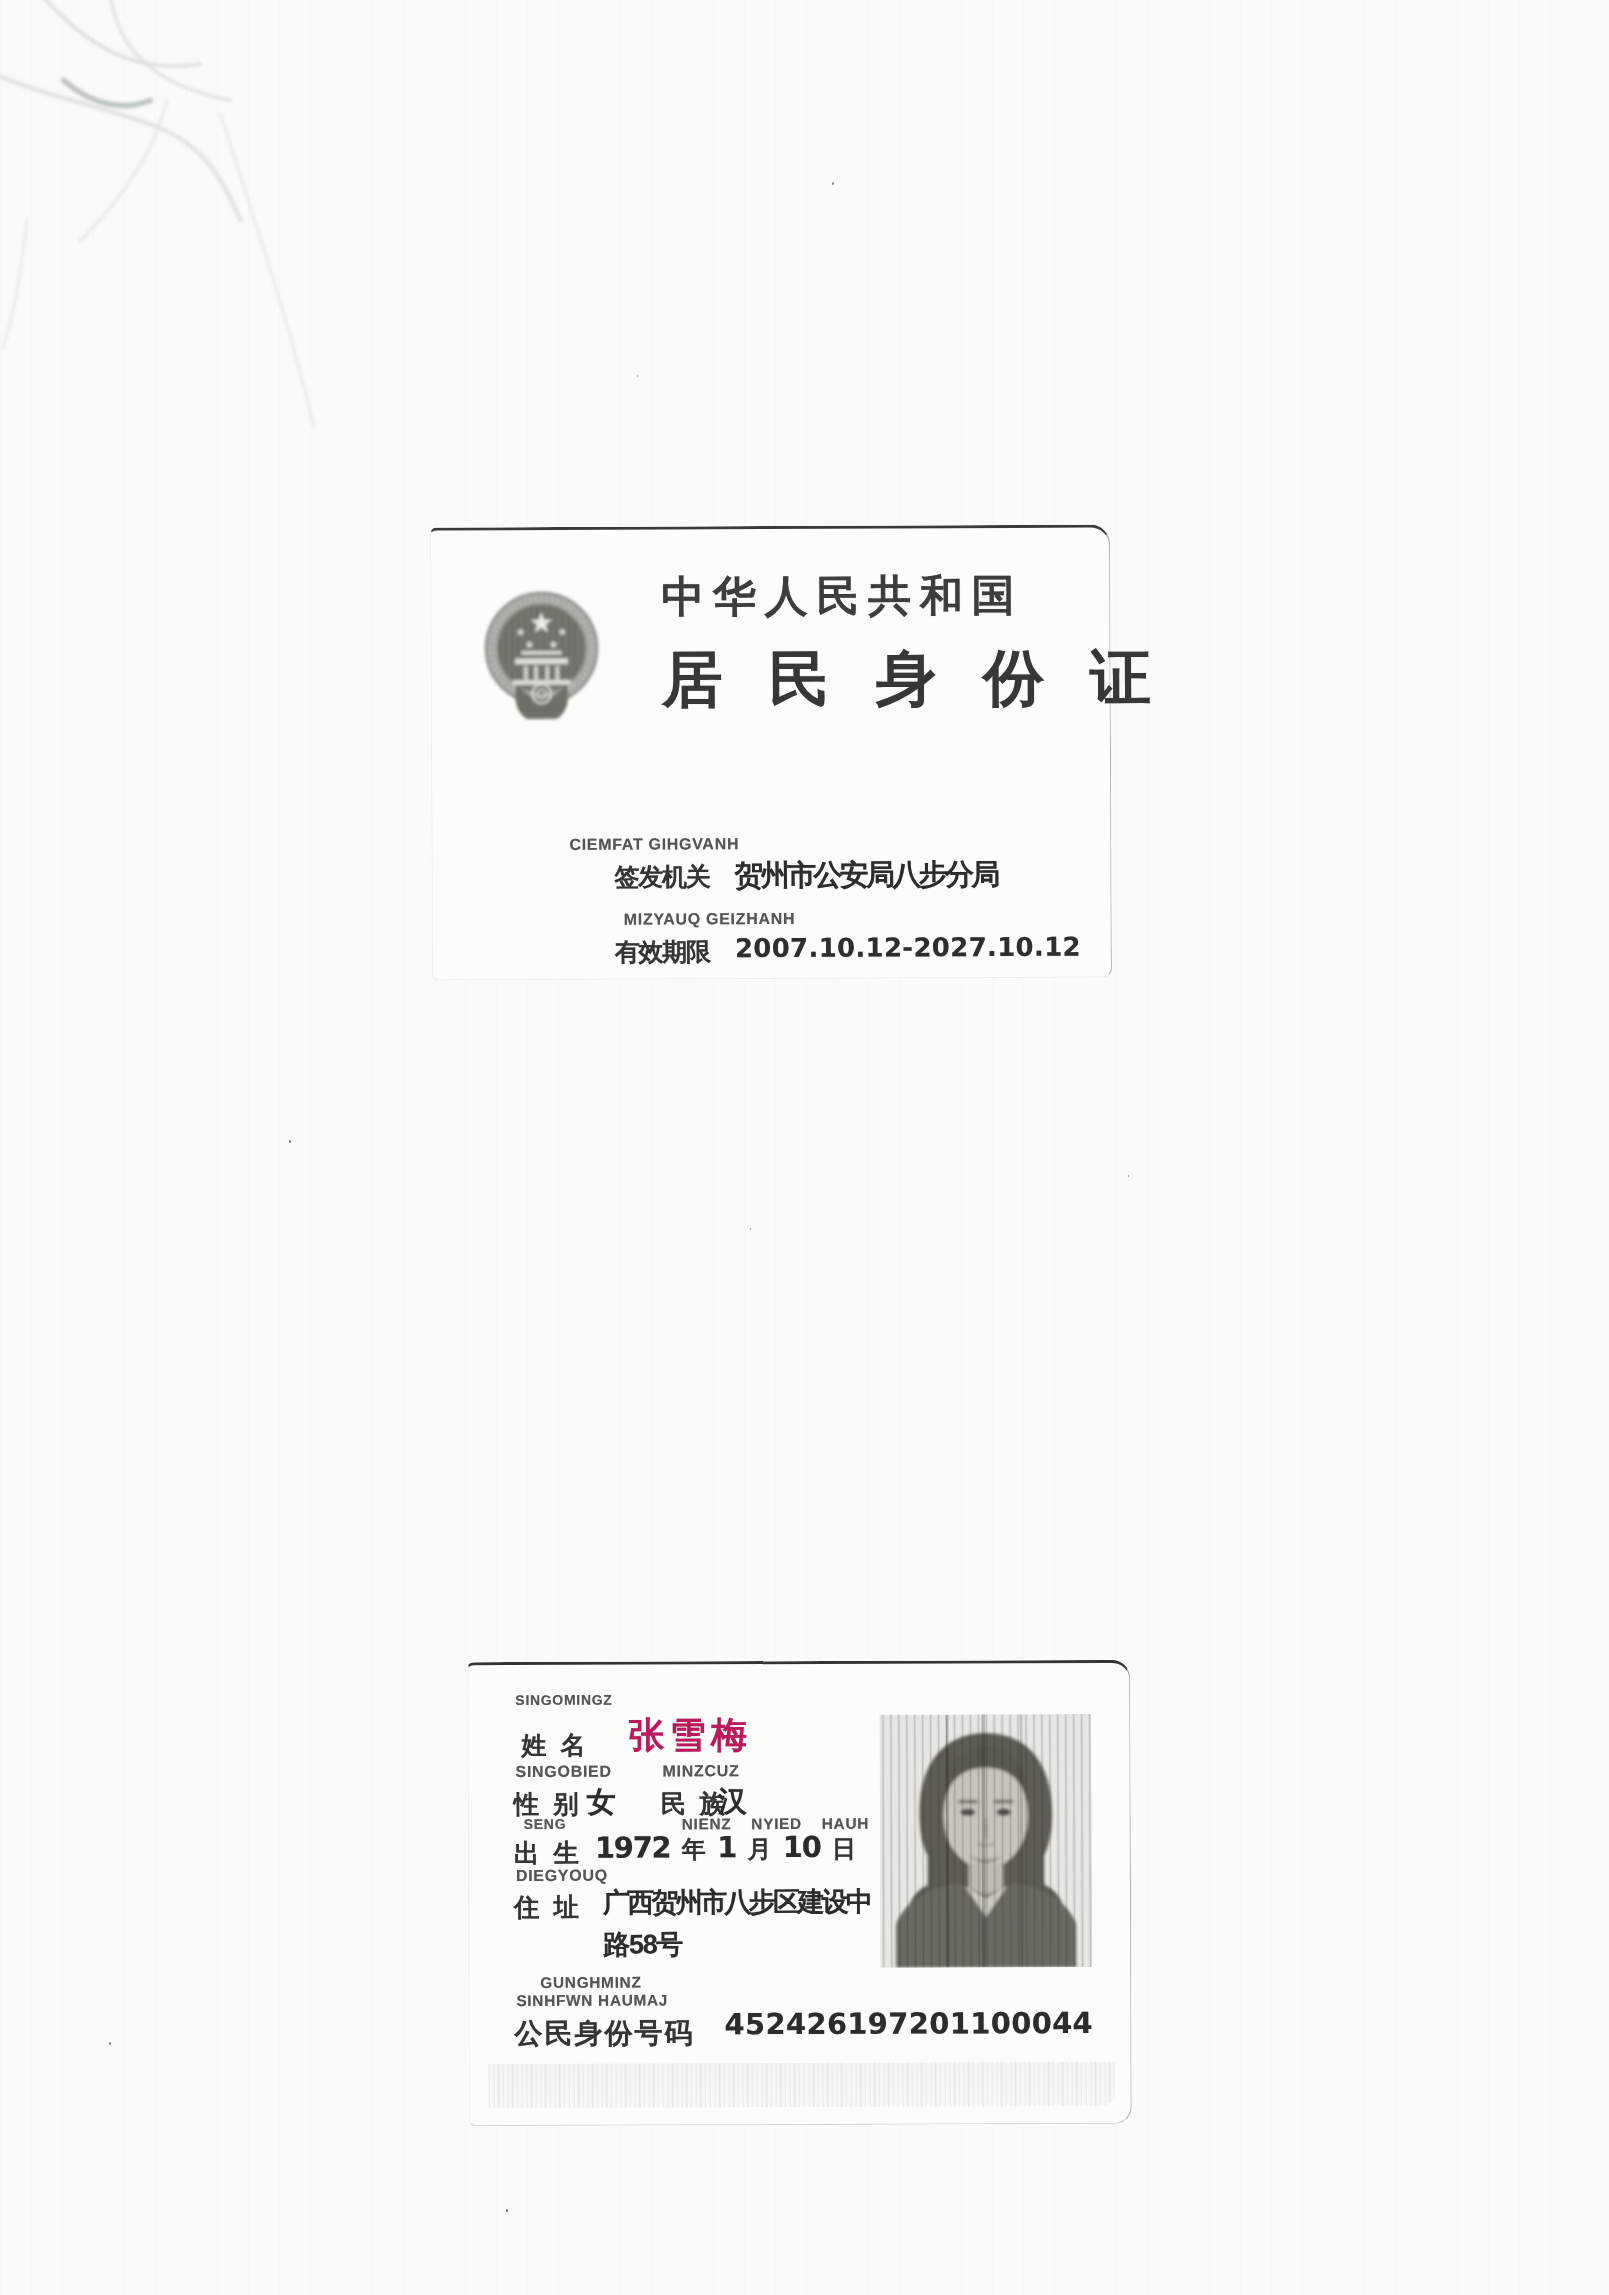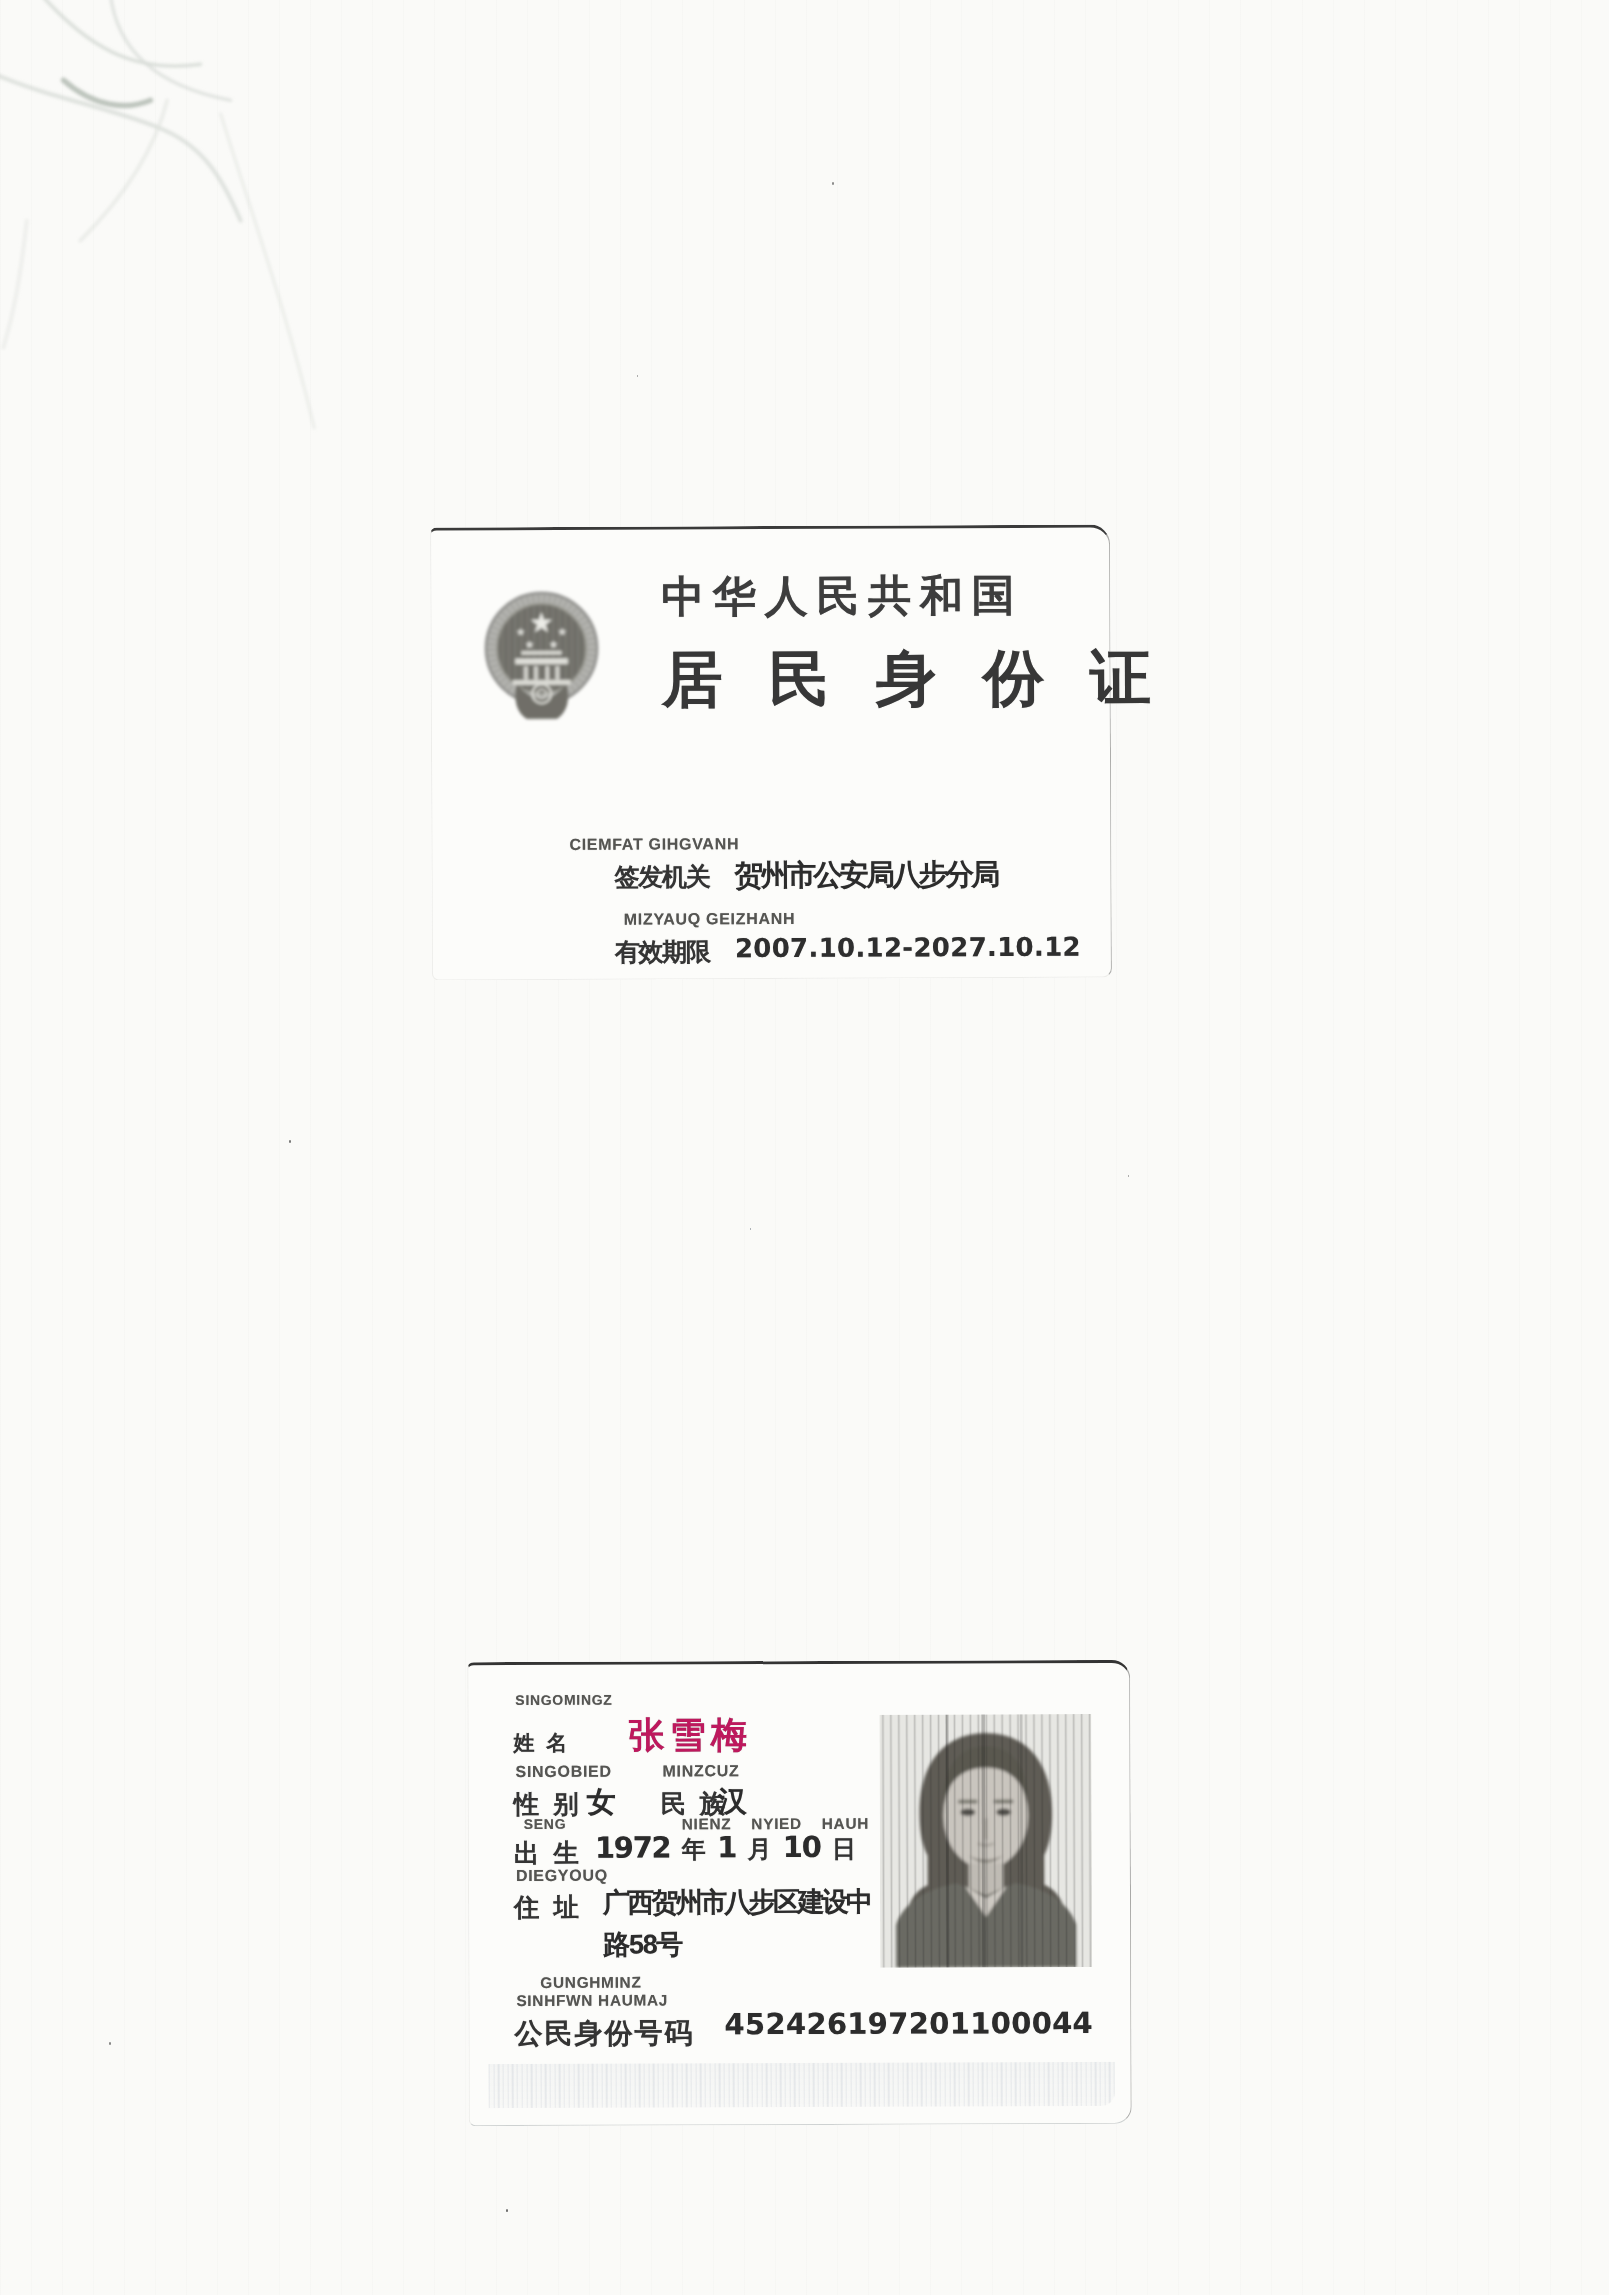--- a/index.html
+++ b/index.html
@@ -46,21 +46,21 @@
   .bk-title2{left:230px;top:110px;font-size:61px;letter-spacing:15.4px;font-weight:700;color:#373737;white-space:pre;}
   .bk-zh1{left:137px;top:306px;font-size:16px;}
   .bk-lb1{left:182px;top:331px;font-size:25px;letter-spacing:-1.3px;}
   .bk-vl1{left:302px;top:327px;font-size:29px;letter-spacing:-2.7px;}
   .bk-zh2{left:147px;top:381px;font-size:16px;margin-left:44px;}
   .bk-lb2{left:182px;top:406px;font-size:25px;letter-spacing:-1.3px;}
   .bk-vl2{left:302px;top:404px;font-size:26px;letter-spacing:0.3px;font-weight:600;color:#2e2e2e;}
   .emblem{left:47px;top:55px;width:126px;height:142px;}
   
   .fr-zh-name {left:47px;top:27px;font-size:14px;}
-  .fr-lb-name {left:45px;top:64px;font-size:21px;}
+  .fr-lb-name {left:53px;top:64px;font-size:25px;}
   .fr-vl-name {left:160px;top:47px;font-size:36px;font-weight:700;letter-spacing:5.3px;color:#be185d;white-space:pre;}
   .fr-zh-gen  {left:47px;top:98px;font-size:16px;}
   .fr-zh-eth  {left:194px;top:98px;font-size:16px;}
   .fr-lb-gen  {left:45px;top:123px;font-size:25.4px;}
   .fr-vl-gen  {left:118px;top:118px;font-size:29px;font-weight:700;}
   .fr-lb-eth  {left:192px;top:123px;font-size:25.4px;letter-spacing:3.3px;}
   .fr-vl-eth  {left:249px;top:118px;font-size:29px;font-weight:700;}
   .fr-zh-seng {left:55px;top:151px;font-size:14px;}
   .fr-zh-date {left:185px;top:151px;font-size:15.4px;padding-left:28px;}
   .fr-lb-birth{left:45px;top:172px;font-size:25.4px;}

